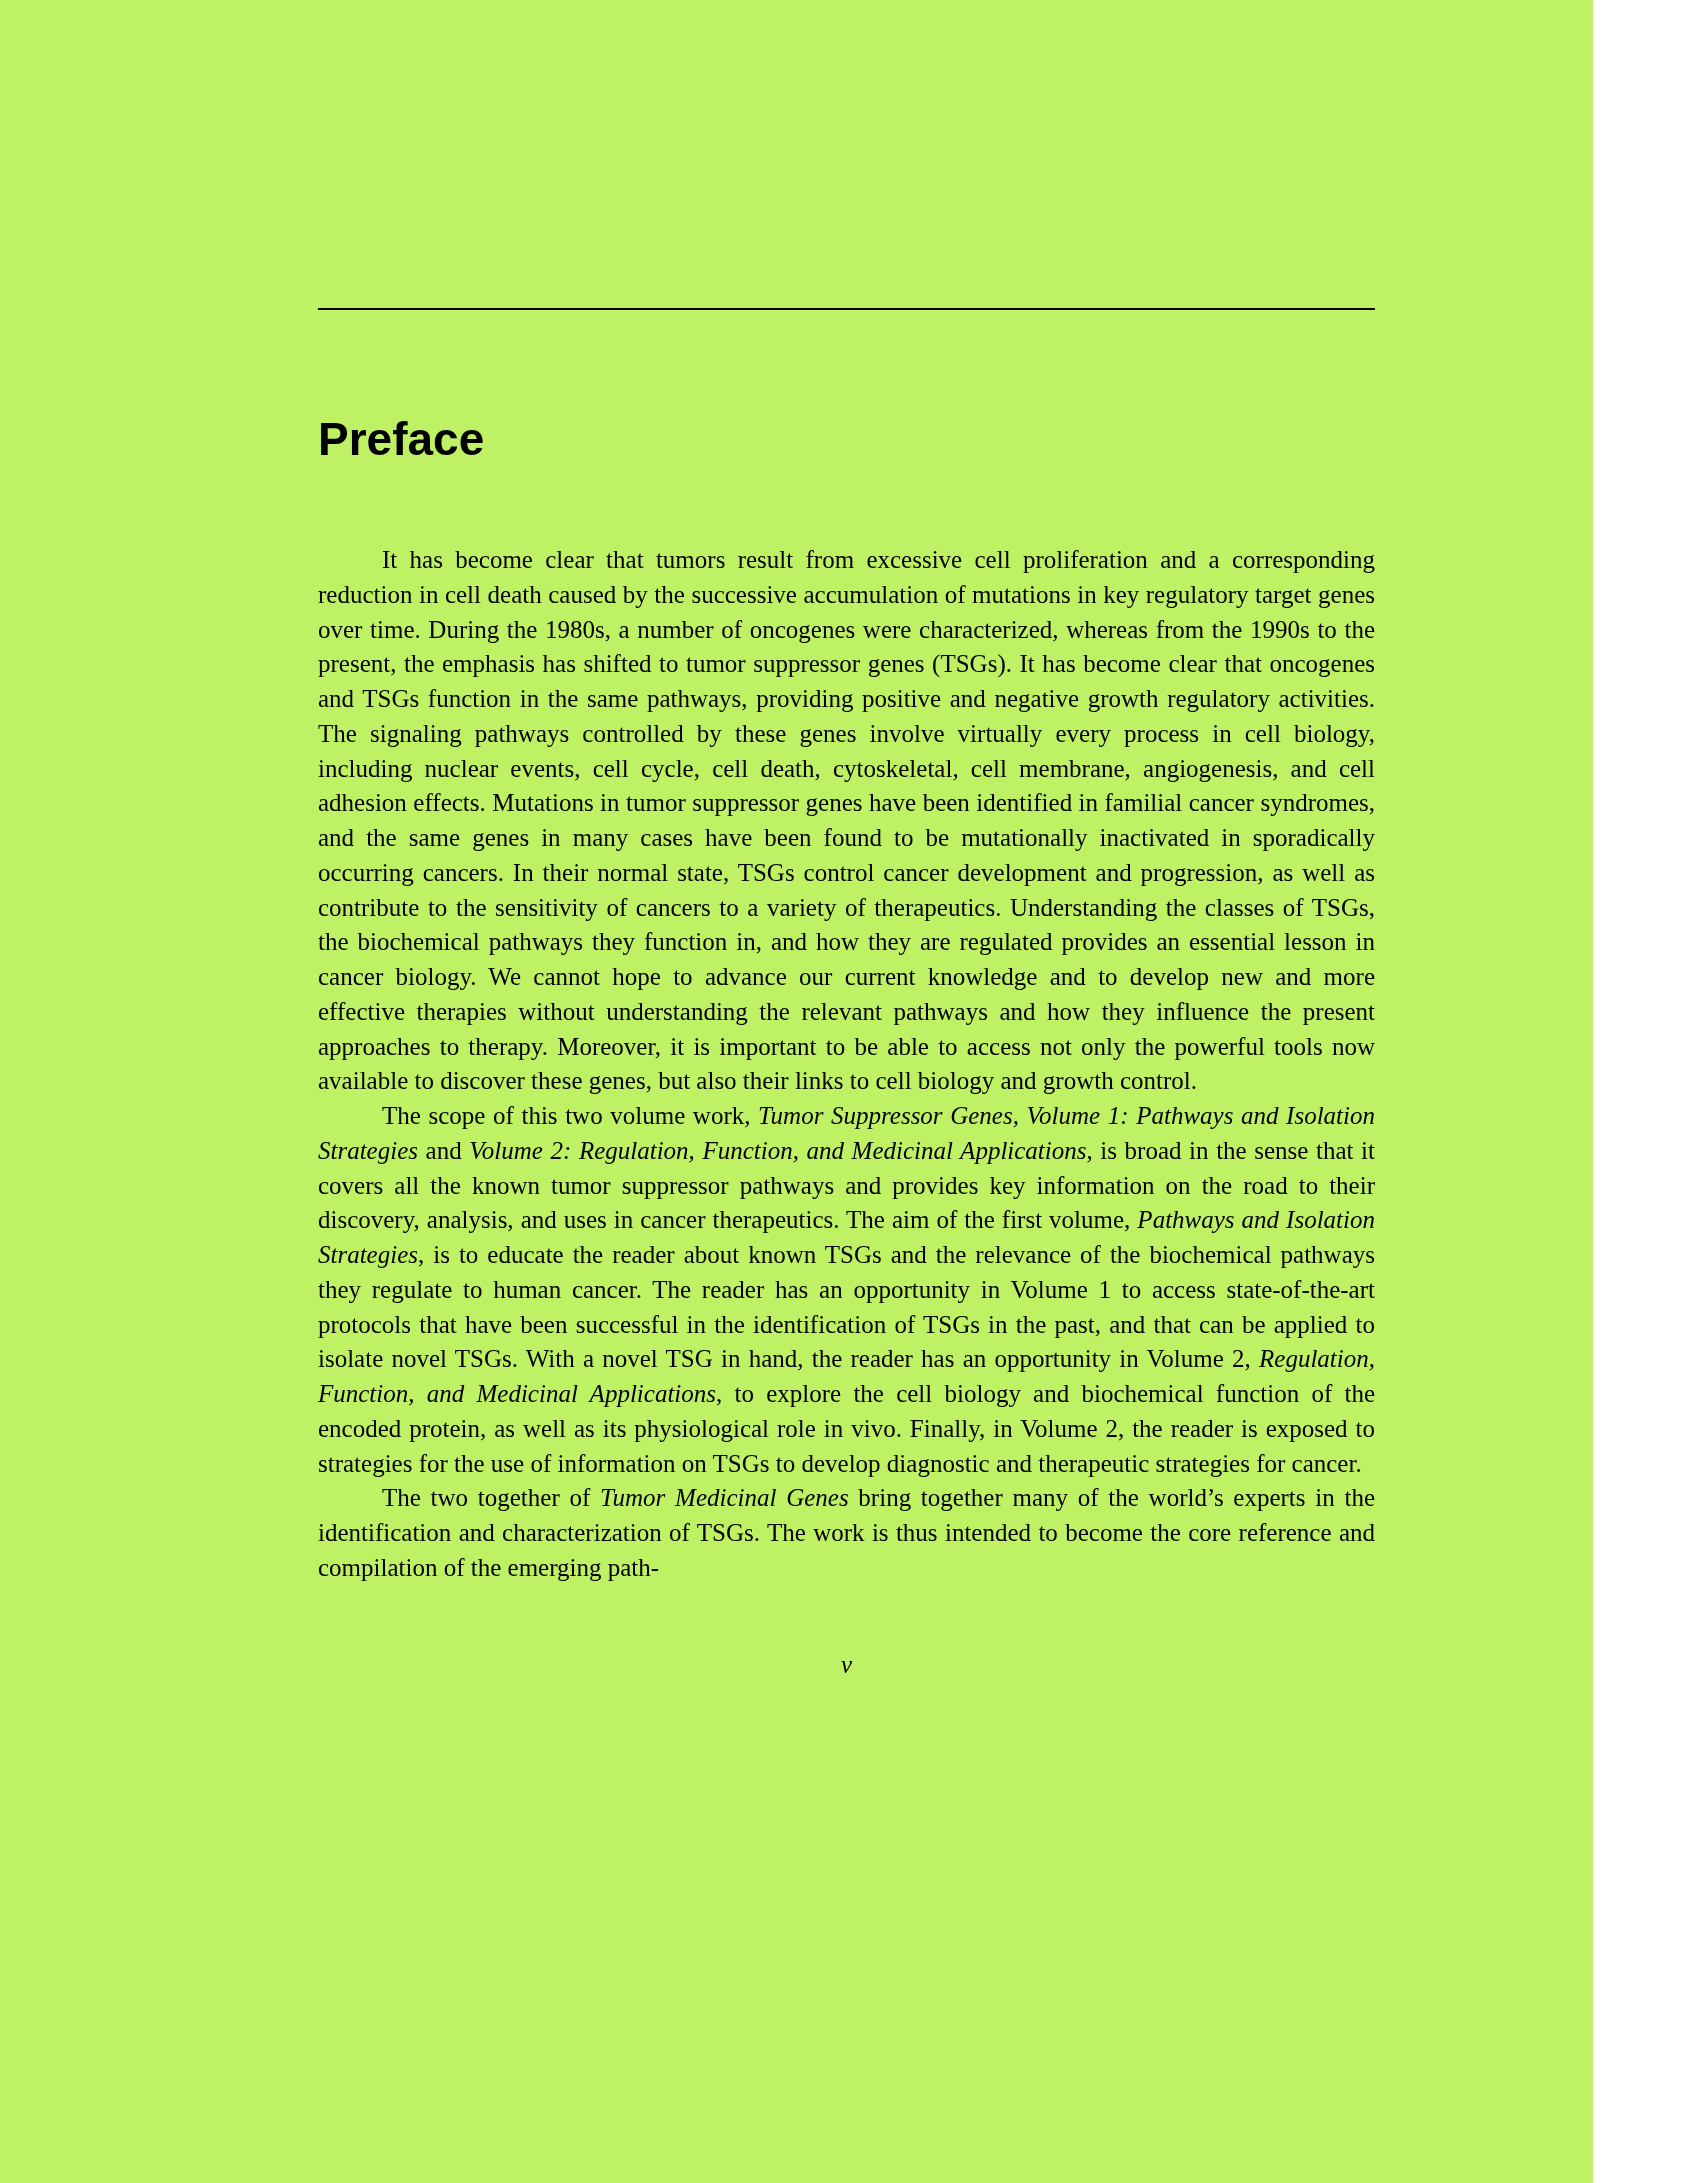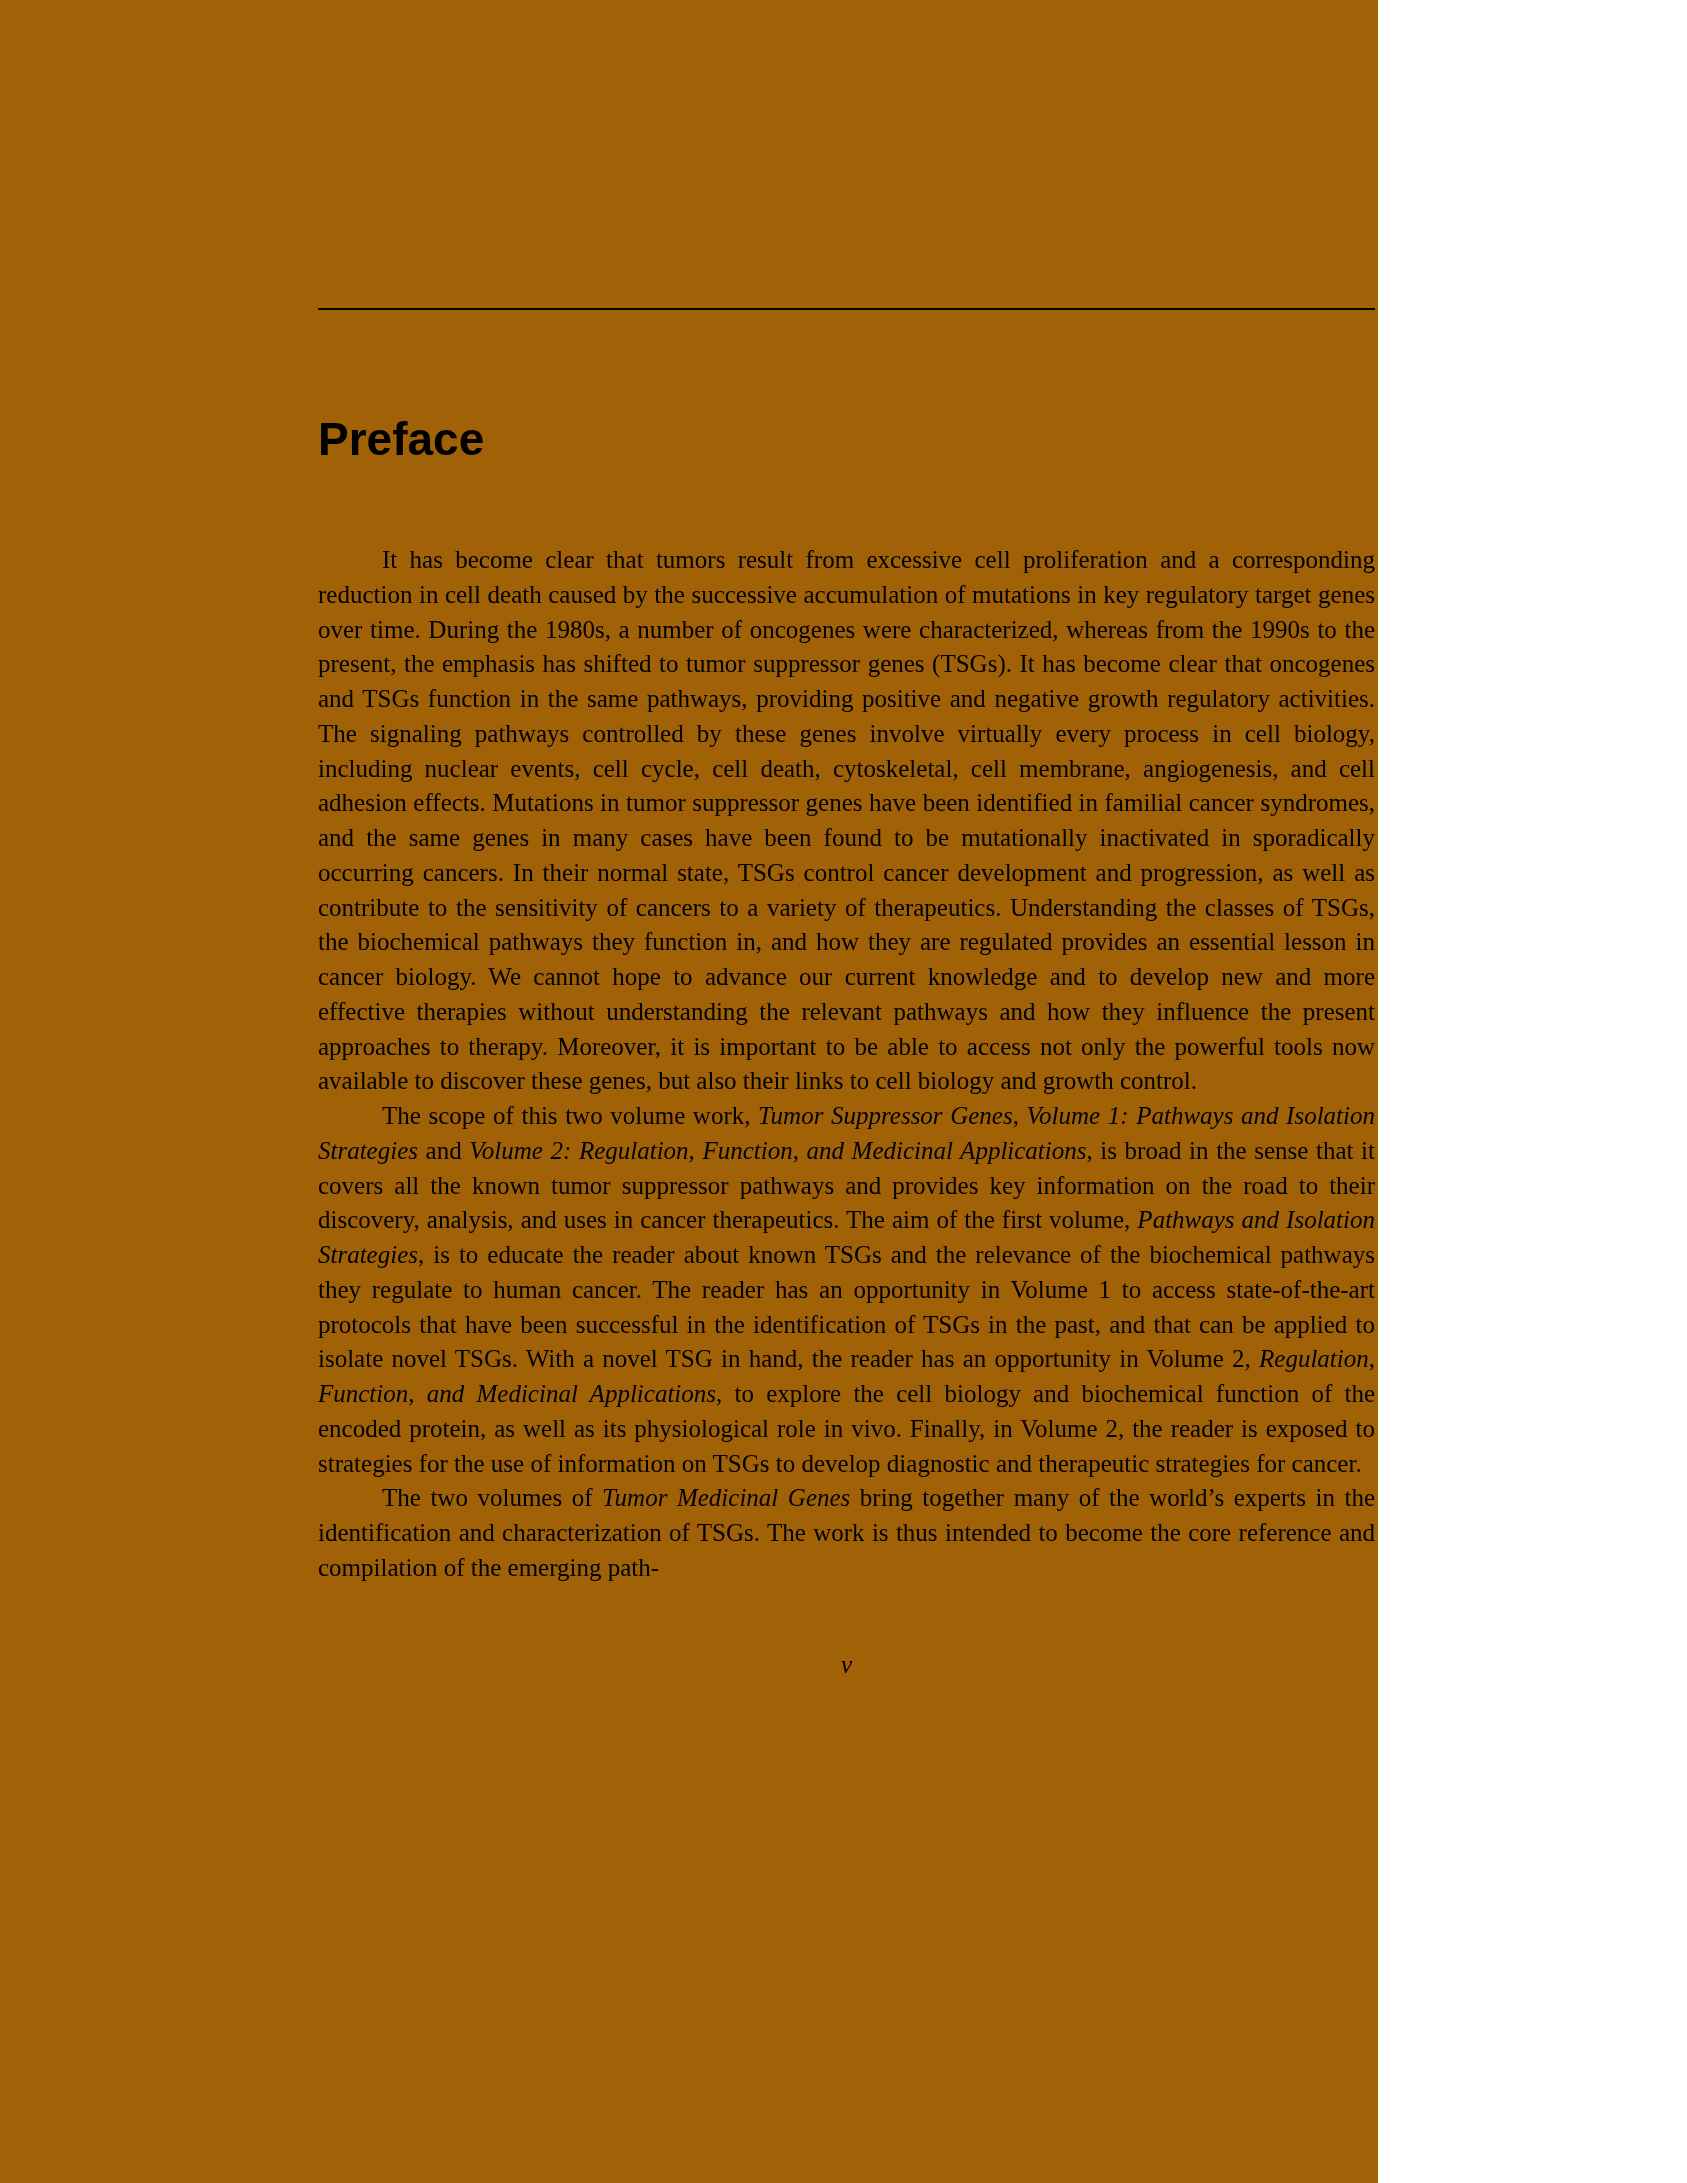--- a/index.html
+++ b/index.html
@@ -1,21 +1,21 @@
 <!DOCTYPE html>
 <html style="font-size:10.6px"><head>
 <meta charset="utf-8">
 <style>
   * { margin: 0; padding: 0; box-sizing: border-box; }
   html, body { background: #ffffff; }
   .page {
     position: relative;
-    width: 1378px;
+    width: 1593px;
     height: 2183px;
-    background: #a16207;
+    background: #bef264;
     color: #000000;
     overflow: hidden;
   }
   .content {
     position: absolute;
     left: 318px;
     top: 308px;
     width: 1057px;
   }
   .top-rule {
@@ -54,18 +54,18 @@
 </head>
 <body>
 
 <div class="page">
   <div class="content">
     <hr class="top-rule">
     <h1 class="title">Preface</h1>
     <div class="body-text">
         <p class="para"><span>It has become clear that tumors result from excessive cell proliferation and a corresponding reduction in cell death caused by the successive accumulation of mutations in key regulatory target genes over time. During the 1980s, a number of oncogenes were characterized, whereas from the 1990s to the present, the emphasis has shifted to tumor suppressor genes (TSGs). It has become clear that oncogenes and TSGs function in the same pathways, providing positive and negative growth regulatory activities. The signaling pathways controlled by these genes involve virtually every process in cell biology, including nuclear events, cell cycle, cell death, cytoskeletal, cell membrane, angiogenesis, and cell adhesion effects. Mutations in tumor suppressor genes have been identified in familial cancer syndromes, and the same genes in many cases have been found to be mutationally inactivated in sporadically occurring cancers. In their normal state, TSGs control cancer development and progression, as well as contribute to the sensitivity of cancers to a variety of therapeutics. Understanding the classes of TSGs, the biochemical pathways they function in, and how they are regulated provides an essential lesson in cancer biology. We cannot hope to advance our current knowledge and to develop new and more effective therapies without understanding the relevant pathways and how they influence the present approaches to therapy. Moreover, it is important to be able to access not only the powerful tools now available to discover these genes, but also their links to cell biology and growth control.</span></p>
         <p class="para"><span>The scope of this two volume work, </span><span class="italic">Tumor Suppressor Genes, Volume 1: Pathways and Isolation Strategies</span><span> and </span><span class="italic">Volume 2: Regulation, Function, and Medicinal Applications</span><span>, is broad in the sense that it covers all the known tumor suppressor pathways and provides key information on the road to their discovery, analysis, and uses in cancer therapeutics. The aim of the first volume, </span><span class="italic">Pathways and Isolation Strategies</span><span>, is to educate the reader about known TSGs and the relevance of the biochemical pathways they regulate to human cancer. The reader has an opportunity in Volume 1 to access state-of-the-art protocols that have been successful in the identification of TSGs in the past, and that can be applied to isolate novel TSGs. With a novel TSG in hand, the reader has an opportunity in Volume 2, </span><span class="italic">Regulation, Function, and Medicinal Applications</span><span>, to explore the cell biology and biochemical function of the encoded protein, as well as its physiological role in vivo. Finally, in Volume 2, the reader is exposed to strategies for the use of information on TSGs to develop diagnostic and therapeutic strategies for cancer.</span></p>
-        <p class="para"><span>The two volumes of </span><span class="italic">Tumor Medicinal Genes</span><span> bring together many of the world’s experts in the identification and characterization of TSGs. The work is thus intended to become the core reference and compilation of the emerging path-</span></p>
+        <p class="para"><span>The two together of </span><span class="italic">Tumor Medicinal Genes</span><span> bring together many of the world’s experts in the identification and characterization of TSGs. The work is thus intended to become the core reference and compilation of the emerging path-</span></p>
       </div>
     <div class="folio">v</div>
   </div>
 </div>
 
 
 </body></html>

